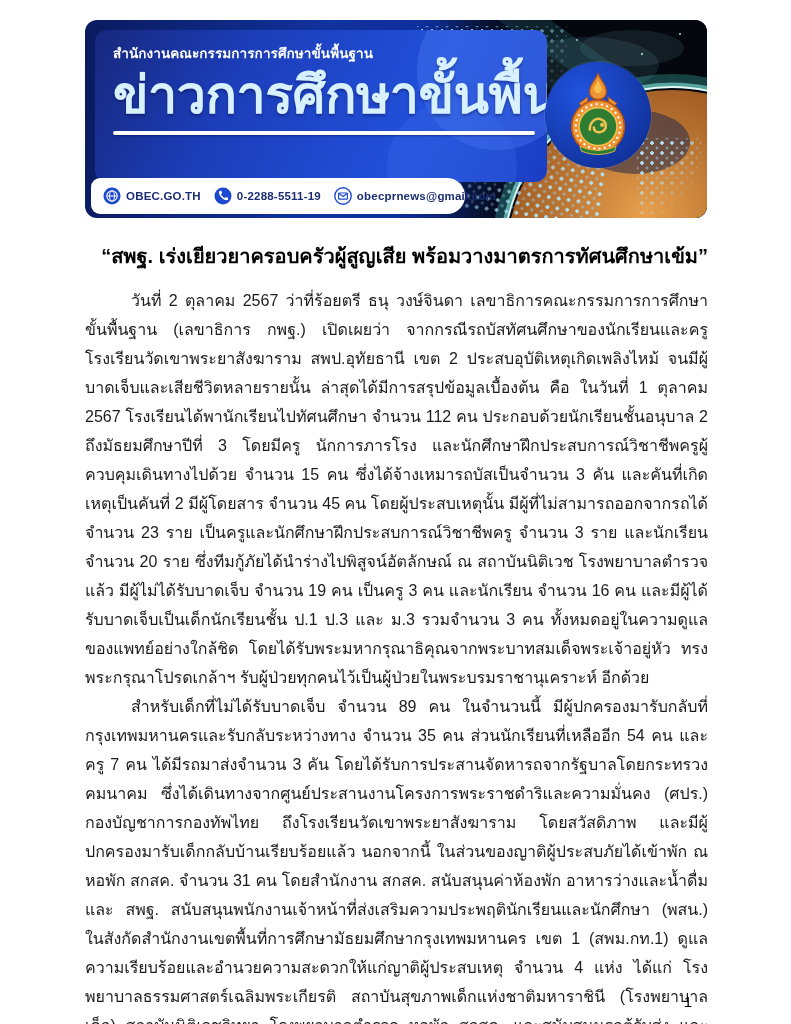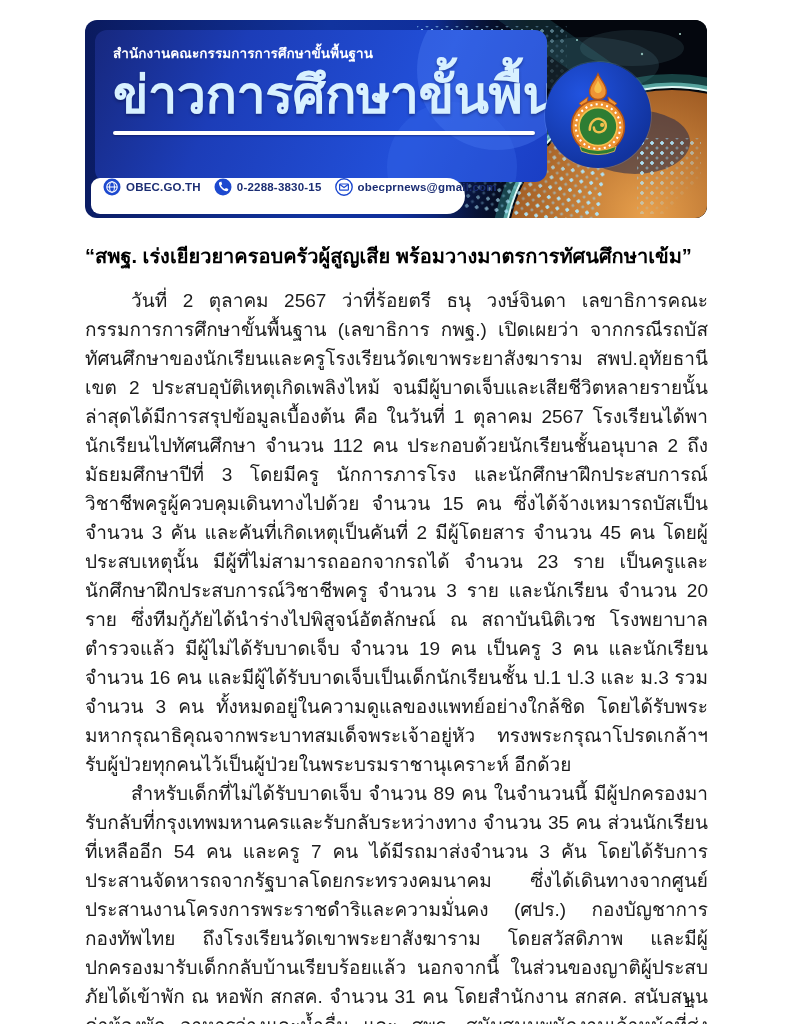--- a/index.html
+++ b/index.html
@@ -54,30 +54,30 @@
   .badge {
     position:absolute; left:460px; top:42px; width:106px; height:106px; border-radius:50%;
     background:radial-gradient(circle at 35% 30%, #2153e0, #11339e 75%);
     display:flex; align-items:center; justify-content:center;
     box-shadow:0 0 0 1px rgba(120,170,255,.2);
   }
 
   .contact-bar {
     position:absolute; left:6px; bottom:4px; width:374px; height:36px;
     background:#ffffff; border-radius:10px 20px 20px 10px;
-    display:flex; align-items:flex-start; gap:13px; padding:0 8px 0 12px;
+    display:flex; align-items:center; gap:13px; padding:0 8px 0 12px;
   }
   .contact-item { display:flex; align-items:center; gap:5px; }
   .contact-item .label { font-size:11.5px; font-weight:bold; color:#1b2d73; letter-spacing:.2px; white-space:nowrap; }
   .cicon { display:inline-flex; width:18px; height:18px; }
 
   
   .article { position:absolute; left:85px; top:233px; width:623px; color:#1c1c1c; }
-  .headline { font-size:20px; font-weight:bold; text-align:left; color:#000000; margin-bottom:15px; line-height:1.5; }
-  .para { font-size:19px; line-height:29px; text-align:justify; text-indent:46px; }
+  .headline { font-size:20px; font-weight:bold; text-align:right; color:#000000; margin-bottom:15px; line-height:1.5; }
+  .para { font-size:16px; line-height:29px; text-align:justify; text-indent:46px; }
 
   .page-number { position:absolute; left:676px; top:985px; width:24px; text-align:center; font-size:15px; color:#000000; }
 </style>
 </head>
 <body>
 
 <div class="page">
 
   <header class="banner">
 
@@ -150,21 +150,21 @@
         </span>
         <span class="label">OBEC.GO.TH</span>
       </div>
       <div class="contact-item">
         <span class="cicon">
           <svg viewBox="0 0 18 18" width="18" height="18">
             <circle cx="9" cy="9" r="8.5" fill="#1d49cf"></circle>
             <path d="M5 4.4 L7.3 3.6 L8.2 6.2 L7 7.2 C7.6 8.7 9.3 10.4 10.9 11 L11.9 9.9 L14.4 10.9 L13.7 13.1 C9.6 13.8 4.4 8.6 5 4.4 Z" fill="#ffffff"></path>
           </svg>
         </span>
-        <span class="label">0-2288-3830-15</span>
+        <span class="label">0-2288-5511-19</span>
       </div>
       <div class="contact-item">
         <span class="cicon">
           <svg viewBox="0 0 18 18" width="18" height="18">
             <circle cx="9" cy="9" r="8.2" fill="#ffffff" stroke="#1d49cf" stroke-width="1.4"></circle>
             <rect x="4.6" y="6" width="8.8" height="6.2" rx="0.8" fill="none" stroke="#1d49cf" stroke-width="1.2"></rect>
             <path d="M4.8 6.4 L9 9.6 L13.2 6.4" fill="none" stroke="#1d49cf" stroke-width="1.2"></path>
           </svg>
         </span>
         <span class="label">obecprnews@gmail.com</span>

